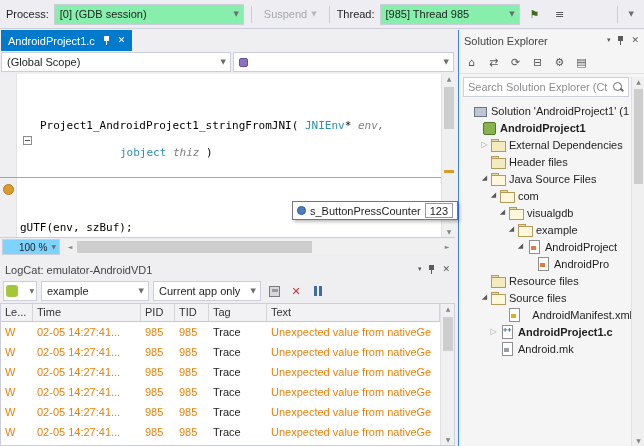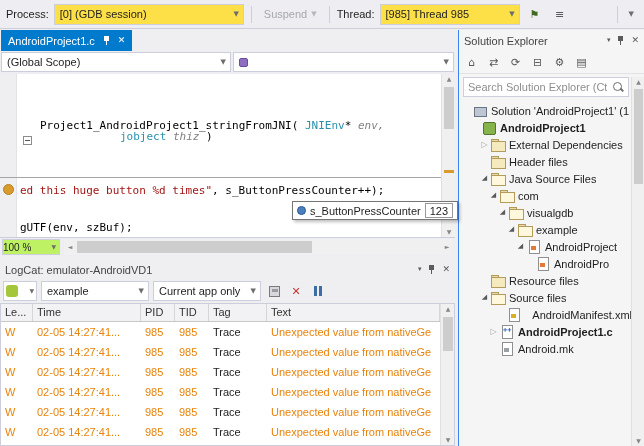--- a/index.html
+++ b/index.html
@@ -5,21 +5,21 @@
   *{margin:0;padding:0;box-sizing:border-box}
   html,body{width:644px;height:446px;overflow:hidden;background:#EFEFF2;
     font-family:"Liberation Sans","DejaVu Sans",sans-serif;font-size:11px;color:#1E1E1E}
   .ico{font-family:"DejaVu Sans",sans-serif;line-height:1}
   #app{position:absolute;left:0;top:0;width:644px;height:446px;background:#EFEFF2}
 
   
   .toolbar{position:absolute;left:0;top:0;width:644px;height:29px;background:#EEEEF2;
     border-bottom:1px solid #CCCEDB;display:flex;align-items:center;padding:0 6px;gap:5px}
   .tb-label{white-space:nowrap}
-  .combo{height:21px;background:#fde047;border:1px solid #CCCEDB;display:flex;align-items:center;
+  .combo{height:21px;background:#86efac;border:1px solid #CCCEDB;display:flex;align-items:center;
     padding-left:5px;white-space:nowrap;overflow:hidden}
   .combo .arrow{margin-left:auto;color:#6D6D70;font-size:7px;padding:0 4px;flex:none}
   .combo-process{width:190px}
   .combo-thread{width:140px}
   .tb-btn-disabled{color:#A7A8AC;display:flex;align-items:center;gap:4px;padding:0 5px;height:21px}
   .tb-btn-disabled .arrow{font-size:7px;color:#B8B8BC}
   .tb-sep{width:1px;height:17px;background:#CCCEDB;margin:0 2px;flex:none}
   .tb-icon{width:20px;height:20px;display:flex;align-items:center;justify-content:center;
     font-size:11px;color:#3E6B1F}
   .tb-icon.gray{color:#5B5B5B}
@@ -45,21 +45,21 @@
   .method-icon{width:9px;height:9px;background:#8E6FC0;border:1px solid #6A4E9C;border-radius:2px;
     margin-right:4px;flex:none}
 
   
   .code{position:absolute;left:0;top:44px;width:455px;height:163px;background:#fff;
     font-family:"DejaVu Sans Mono","Liberation Mono",monospace;font-size:11px}
   .code-margin{position:absolute;left:0;top:0;width:17px;height:100%;background:#EFEFF2;
     border-right:1px solid #E3E3E6}
   .code-line{position:absolute;white-space:pre;height:14px;line-height:14px}
   .ln1{left:40px;top:45px}
-  .ln2{left:120px;top:56px}
+  .ln2{left:120px;top:72px}
   .ln3{left:20px;top:110px}
   .ln4{left:20px;top:147px}
   .seg-plain{color:#000}
   .seg-type{color:var(--type-teal,#2B91AF)}
   .seg-param{color:#808080;font-style:italic}
   .seg-string{color:var(--string-red,#A31515)}
   .fold-box{position:absolute;left:23px;top:62px;width:9px;height:9px;background:#fff;
     border:1px solid #8C8C8C}
   .fold-box::before{content:"";position:absolute;left:1px;top:3px;width:5px;height:1px;background:#555}
   .split-line{position:absolute;left:0;top:103px;width:441px;height:1px;background:#A5A5A5}
@@ -73,22 +73,22 @@
   .code-scroll{position:absolute;right:0;top:0;width:14px;height:163px;background:#F0F0F0;
     border-left:1px solid #E0E0E0}
   .sb-arrow{position:absolute;left:0;width:14px;text-align:center;font-size:6px;color:#868686}
   .sb-arrow.up{top:2px}.sb-arrow.down{bottom:2px}
   .code-scroll .sb-thumb{position:absolute;left:2px;top:13px;width:10px;height:42px;background:#CDCDCD}
   .code-scroll .sb-mark{position:absolute;left:2px;top:96px;width:10px;height:3px;
     background:var(--breakpoint,#DA9B2D)}
 
   .zoombar{position:absolute;left:0;top:207px;width:455px;height:19px;background:#EEEEF2;
     border-top:1px solid #CCCEDB;display:flex;align-items:center;padding:1px 2px}
-  .zoom-combo{width:58px;height:16px;background:#bef264;border:1px solid #CCCEDB;display:flex;
-    align-items:center;padding-left:0;font-size:10px}
+  .zoom-combo{width:58px;height:16px;background:#7dd3fc;border:1px solid #CCCEDB;display:flex;
+    align-items:center;padding-left:16px;font-size:10px}
   .zoom-combo .arrow{margin-left:auto;font-size:6px;color:#6D6D70;padding:0 3px}
   .h-scroll{flex:1;height:16px;background:#F0F0F0;position:relative;margin-left:4px}
   .h-arrow{position:absolute;top:0;height:16px;width:12px;display:flex;align-items:center;
     justify-content:center;font-size:6px;color:#868686}
   .h-arrow.left{left:0}.h-arrow.right{right:0}
   .h-thumb{position:absolute;left:13px;top:2px;width:235px;height:12px;background:#CDCDCD}
 
   
   .logcat{position:absolute;left:0;top:230px;width:455px;height:186px;background:#EFEFF2}
   .lc-title{height:19px;display:flex;align-items:center;padding:0 5px;color:#444;gap:5px}
@@ -222,21 +222,20 @@
       </div>
     </div>
 
     <div class="code">
       <div class="code-margin"></div>
       <div class="code-line ln1"><span class="seg-plain">Project1_AndroidProject1_stringFromJNI( </span><span class="seg-type">JNIEnv</span><span class="seg-plain">* </span><span class="seg-param">env,</span></div>
       <div class="fold-box"></div>
       <div class="code-line ln2"><span class="seg-type">jobject </span><span class="seg-param">thiz</span><span class="seg-plain"> )</span></div>
       <div class="split-line"></div>
       <div class="bp-dot"></div>
-      <div class="code-line ln3"><span class="seg-string">ed this huge button %d times"</span><span class="seg-plain">, s_ButtonPressCounter++);</span></div>
       <div class="datatip">
         <span class="tip-icon"></span>
         <span class="tip-name">s_ButtonPressCounter</span>
         <span class="tip-value">123</span>
       </div>
       <div class="code-line ln4"><span class="seg-plain">gUTF(env, szBuf);</span></div>
       <div class="code-scroll">
         <span class="sb-arrow up ico">▲</span>
         <div class="sb-thumb"></div>
         <div class="sb-mark"></div>

